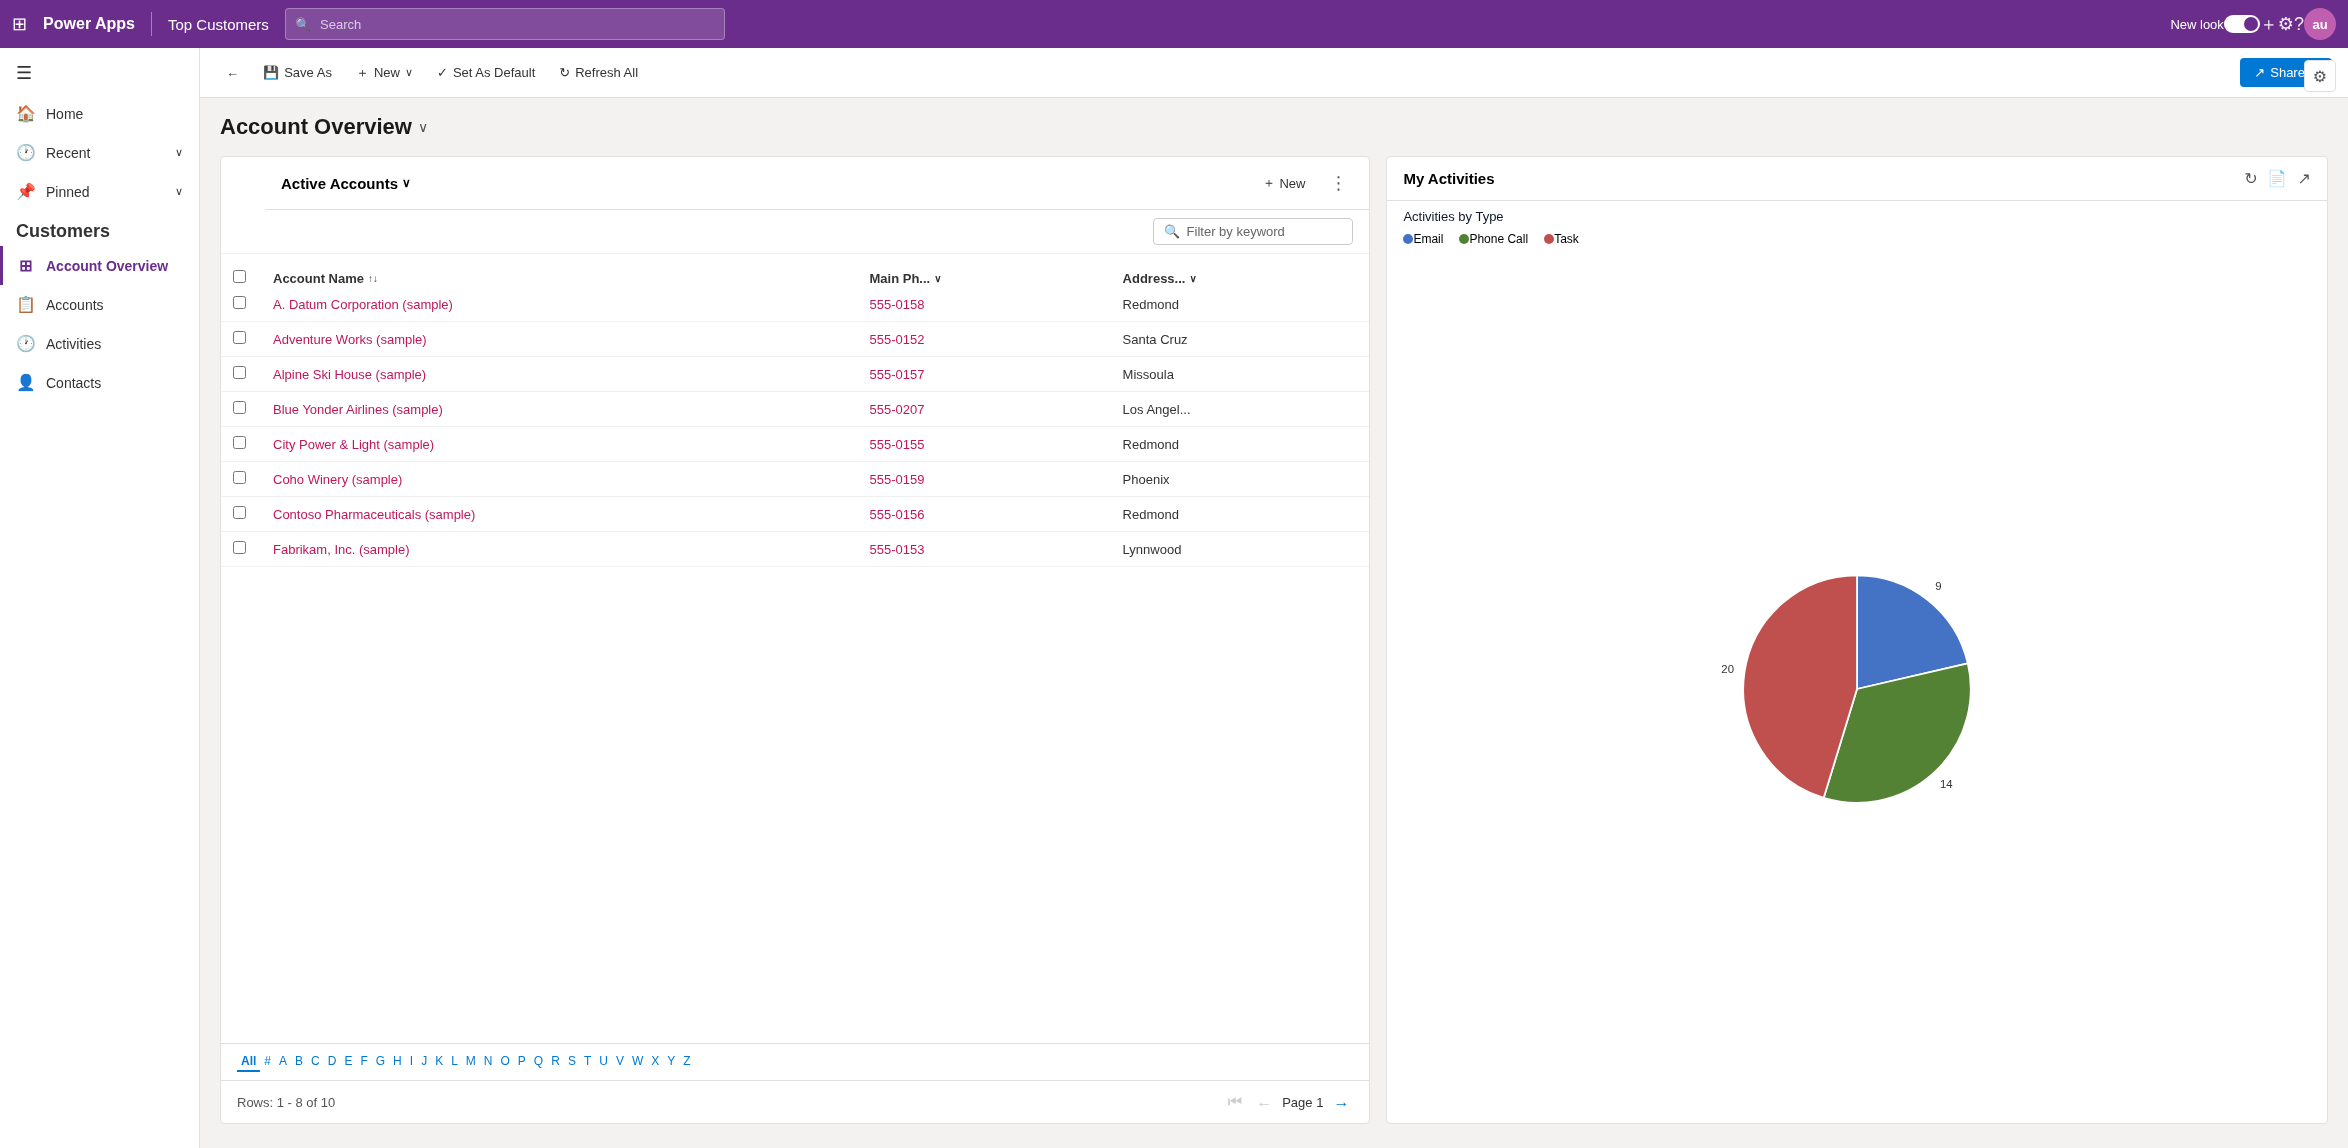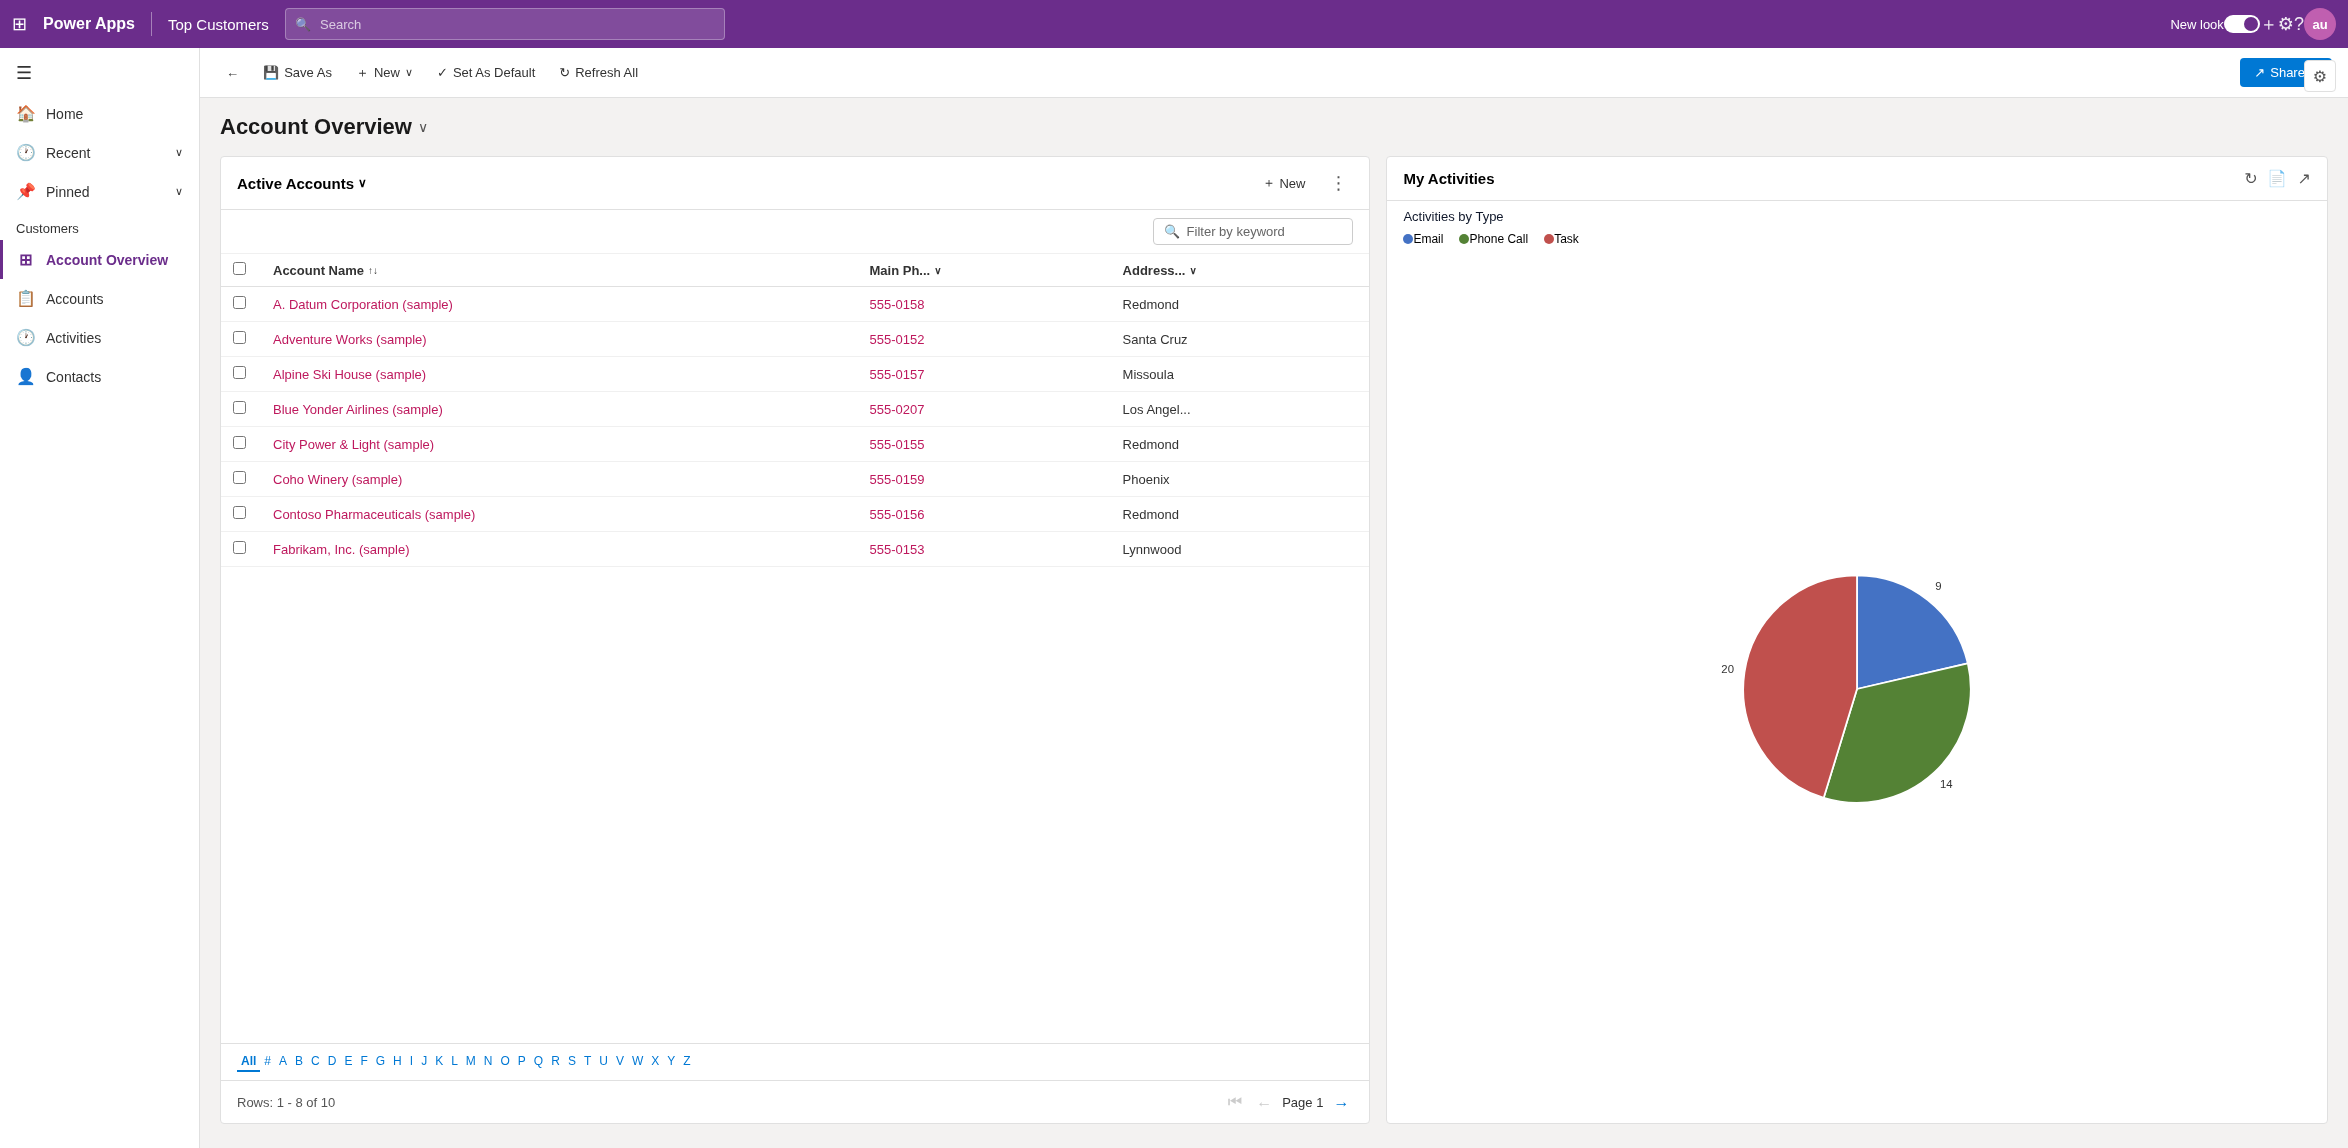--- a/index.html
+++ b/index.html
@@ -92,22 +92,22 @@
       content: '';
       position: absolute;
       left: 0; top: 0; bottom: 0;
       width: 3px;
       background: #6b2d8b;
     }
     .sidebar-item .icon { font-size: 16px; width: 20px; text-align: center; }
     .sidebar-item .chevron { margin-left: auto; font-size: 11px; }
     .sidebar-section-label {
       padding: 10px 16px 4px;
-      font-weight: 400;
-      font-size: 13px;
+      font-weight: 700;
+      font-size: 18px;
       color: #333;
     }
 
     
     .content {
       flex: 1;
       display: flex;
       flex-direction: column;
       overflow: hidden;
       background: #f3f2f1;
@@ -175,20 +175,21 @@
       display: flex;
       flex-direction: column;
       overflow: hidden;
     }
     .panel-header {
       display: flex;
       align-items: center;
       padding: 12px 16px;
       border-bottom: 1px solid #e0e0e0;
       gap: 8px;
+      margin-left: 44px;
     }
     .panel-title {
       font-size: 15px;
       font-weight: 600;
       display: flex;
       align-items: center;
       gap: 4px;
       cursor: pointer;
     }
     .panel-header-actions { margin-left: auto; display: flex; align-items: center; gap: 8px; }
@@ -221,21 +222,21 @@
     .accounts-table { flex: 1; overflow: auto; }
     table { width: 100%; border-collapse: collapse; }
     thead th {
       text-align: left;
       padding: 8px 12px;
       font-size: 13px;
       font-weight: 600;
       color: #333;
       border-bottom: 1px solid #e0e0e0;
       position: sticky;
-      top: 0;
+      top: 8px;
       background: white;
     }
     thead th.checkbox-col { width: 40px; }
     tbody tr { border-bottom: 1px solid #f0f0f0; }
     tbody td { padding: 9px 12px; font-size: 13px; color: #333; }
     tbody td.link-cell { color: #be185d; cursor: pointer; }
     .col-sort { display: flex; align-items: center; gap: 4px; }
 
     
     .alpha-nav {

